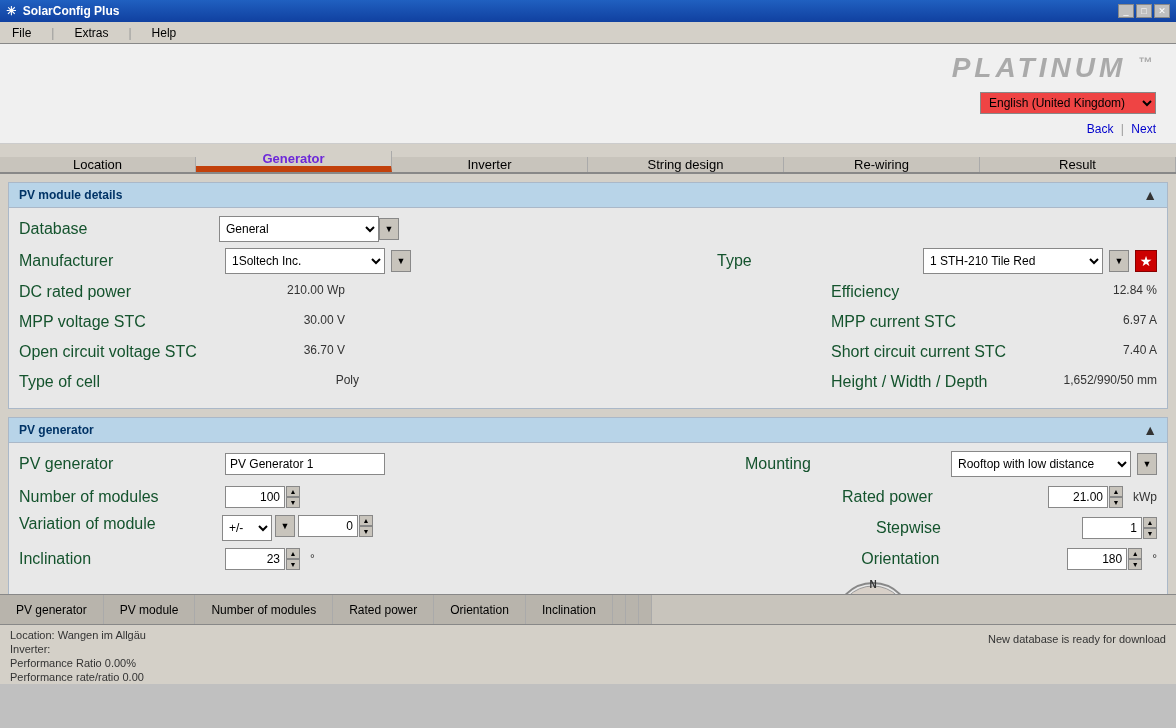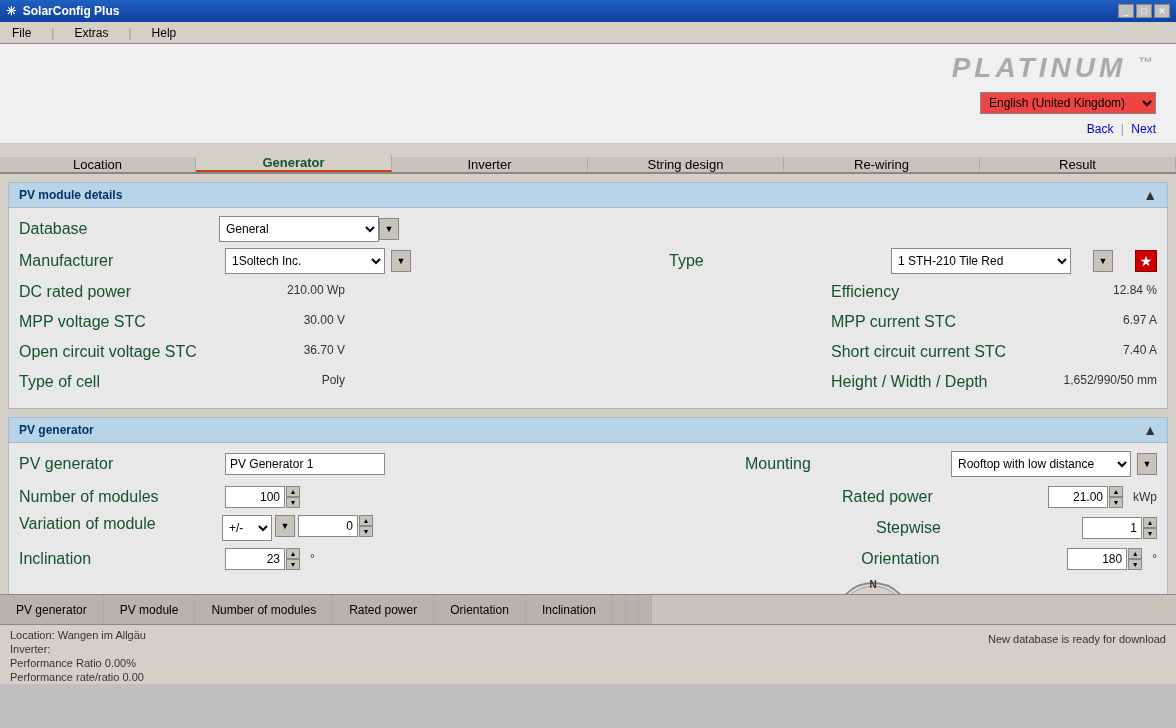--- a/index.html
+++ b/index.html
@@ -83,24 +83,24 @@
       flex: 1;
       display: flex;
       align-items: center;
       justify-content: center;
       font-size: 13px;
       cursor: pointer;
       border-right: 1px solid #aaa;
       background: #c8c4bc;
     }
     .tab.active {
-      color: #14532d;
+      color: #6d28d9;
       font-weight: bold;
       background: #d4d0c8;
-      border-bottom: 2px solid #c2410c;
+      border-bottom: 6px solid #c2410c;
     }
 
     
     .section {
       background: #d4d0c8;
       margin-bottom: 8px;
     }
     .section-header {
       background: #b8d4e8;
       padding: 4px 10px;
@@ -324,21 +324,21 @@
       </div>
 
       <div class="form-row" style="justify-content:space-between;">
         <div style="display:flex;align-items:center;gap:6px;">
           <span class="form-label">Manufacturer</span>
           <select class="select-input" style="width:160px;">
             <option>1Soltech Inc.</option>
           </select>
           <div class="dropdown-btn">▼</div>
         </div>
-        <div style="display:flex;align-items:center;gap:22px;margin-left:36px;">
+        <div style="display:flex;align-items:center;gap:6px;margin-left:36px;">
           <span class="form-label" style="min-width:60px;">Type</span>
           <select class="select-input" style="width:180px;">
             <option>1 STH-210 Tile Red</option>
           </select>
           <div class="dropdown-btn">▼</div>
           <button class="star-btn">★</button>
         </div>
       </div>
 
       <div class="form-row" style="justify-content:space-between;">
@@ -368,21 +368,21 @@
           <span class="form-label">Open circuit voltage STC</span>
           <span class="form-value">36.70 V</span>
         </div>
         <div style="display:flex;gap:6px;">
           <span class="form-label" style="min-width:120px;">Short circuit current STC</span>
           <span class="form-value">7.40 A</span>
         </div>
       </div>
 
       <div class="form-row" style="justify-content:space-between;">
-        <div style="display:flex;gap:6px;">
+        <div style="display:flex;gap:20px;">
           <span class="form-label">Type of cell</span>
           <span class="form-value">Poly</span>
         </div>
         <div style="display:flex;gap:6px;">
           <span class="form-label" style="min-width:120px;">Height / Width / Depth</span>
           <span class="form-value">1,652/990/50 mm</span>
         </div>
       </div>
 
     </div>

